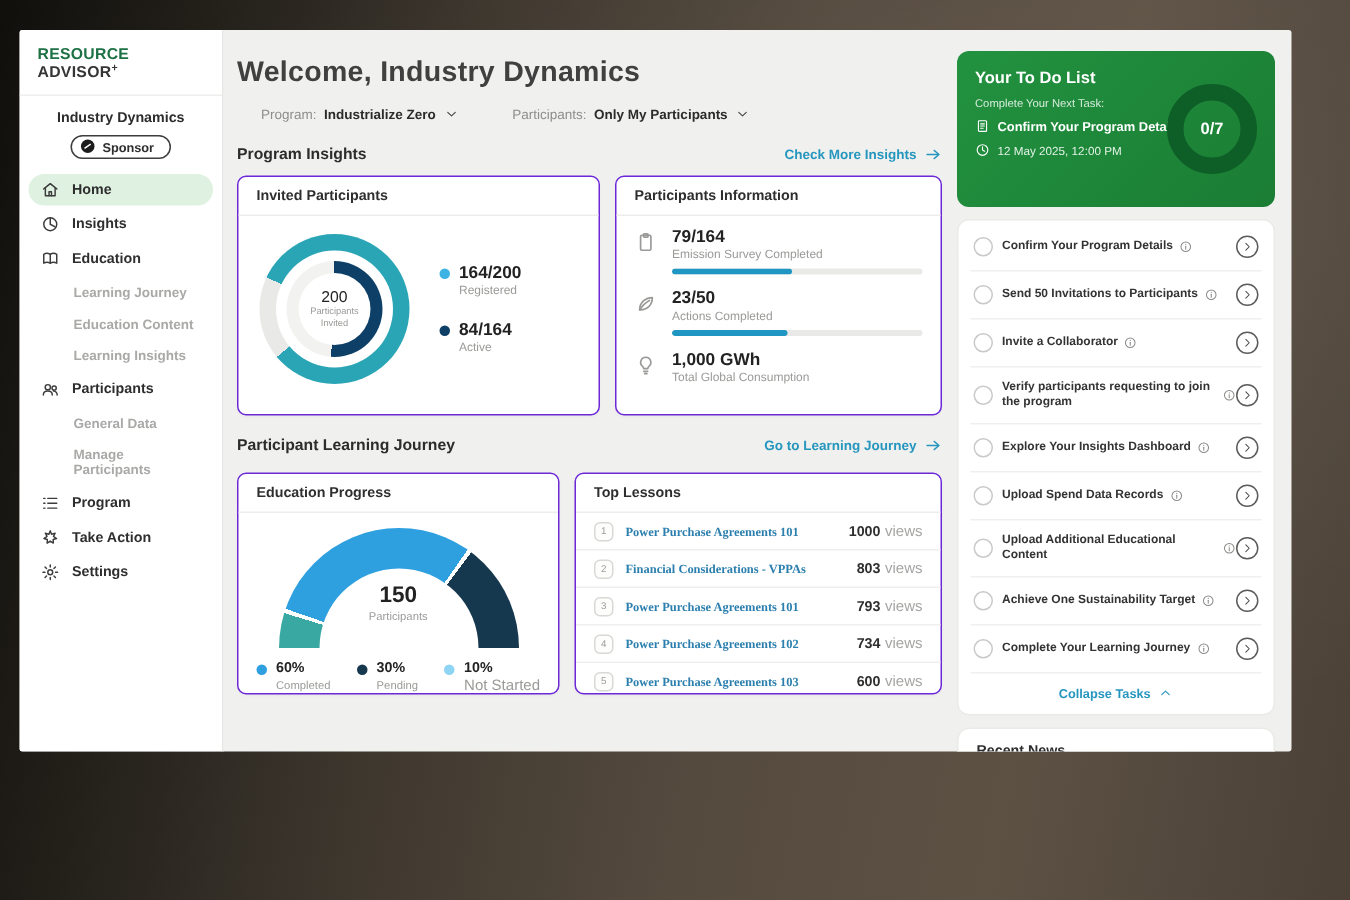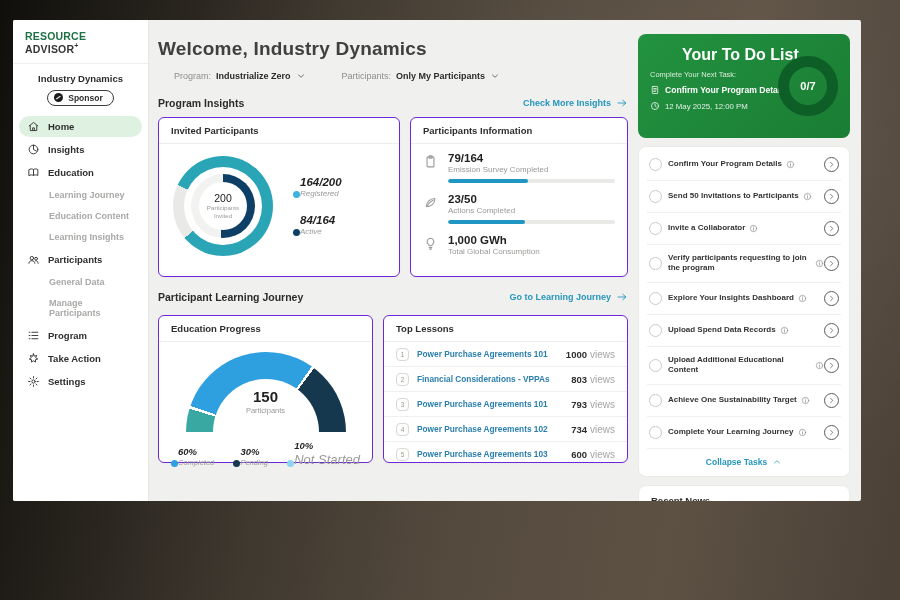--- a/index.html
+++ b/index.html
@@ -61,21 +61,21 @@
   
   .card-invited{width:242px;height:160px;}
   .inv-body{display:flex;align-items:center;padding:12px 10px 0 14px;}
   .donut{width:100px;height:100px;border-radius:50%;display:flex;align-items:center;justify-content:center;flex:none;}
   .donut-hole{width:78px;height:78px;border-radius:50%;background:#fff;display:flex;align-items:center;justify-content:center;}
   .donut-inner{width:64px;height:64px;border-radius:50%;display:flex;align-items:center;justify-content:center;}
   .donut-hole2{width:48px;height:48px;border-radius:50%;background:#fff;display:flex;flex-direction:column;align-items:center;justify-content:center;text-align:center;}
   .donut-hole2 .v{font-size:10.5px;font-weight:normal;color:#222;}
   .donut-hole2 .l{font-size:6.2px;color:#9a9a98;line-height:1.25;width:44px;}
   .inv-legend{margin-left:20px;display:flex;flex-direction:column;gap:16px;}
-  .leg-item{display:flex;align-items:flex-end;font-style:italic;}
+  .leg-item{display:flex;align-items:flex-start;gap:6px;}
   .leg-dot{width:7px;height:7px;border-radius:50%;margin-top:3px;flex:none;}
   .leg-item .v{font-size:11.5px;font-weight:bold;color:#222;}
   .leg-item .l{font-size:8px;color:#9a9a98;margin-top:1px;}
 
   
   .card-info{width:218px;height:160px;}
   .stat-row{display:flex;align-items:flex-start;padding:8px 12px 2px;}
   .stat-icon{width:15px;height:15px;color:#9a9a98;margin:2px 10px 0 0;flex:none;}
   .stat-icon svg{width:100%;height:100%;display:block;}
   .stat-col{flex:1;}
@@ -92,28 +92,28 @@
   .gauge-text{position:absolute;left:0;right:0;top:36px;text-align:center;}
   .gauge-text .v{font-size:15px;font-weight:bold;color:#222;}
   .gauge-text .l{font-size:7.5px;color:#9a9a98;margin-top:1px;}
   .gauge-legend{display:flex;justify-content:space-between;padding:8px 12px 0;}
 
   
   .card-lessons{width:245px;height:148px;}
   .lesson-row{display:flex;align-items:center;padding:5.5px 12px;border-bottom:1px solid #efefed;cursor:pointer;}
   .lesson-row:last-child{border-bottom:none;}
   .rank{width:13px;height:13px;border:1px solid #d8d8d6;border-radius:4px;font-size:6.5px;color:#9a9a98;display:flex;align-items:center;justify-content:center;margin-right:8px;flex:none;background:#fdfdfc;}
-  .lesson-title{flex:1;font-size:8.3px;font-weight:600;color:var(--lesson-link);}
+  .lesson-title{flex:1;font-size:8.3px;font-weight:600;color:var(--lesson-link);font-family:Liberation Serif, serif;}
   .views-v{font-size:9.5px;font-weight:bold;color:#2e2e2e;}
   .views-s{font-size:10px;color:#a5a5a3;margin-left:3px;}
 
   
   .panel{position:absolute;left:625px;top:0;width:212px;}
   .todo-head{position:relative;margin-top:14px;height:104px;border-radius:8px;background:linear-gradient(135deg,#229240,#1a7d33);padding:12px 12px;color:#fff;}
-  .todo-title{font-size:16px;font-weight:bold;margin-left:32px;}
+  .todo-title{font-size:11px;font-weight:bold;}
   .todo-sub{font-size:7.5px;color:#d6ecdc;margin-top:6px;}
   .todo-line{display:flex;align-items:center;gap:5px;margin-top:6px;}
   .todo-line .ic{width:10px;height:10px;color:#fff;flex:none;}
   .todo-line .ic svg{width:100%;height:100%;display:block;}
   .todo-next{font-size:8.6px;font-weight:bold;}
   .todo-due{font-size:7.8px;color:#e2f2e7;}
   .ring{position:absolute;right:12px;top:22px;width:60px;height:60px;border-radius:50%;border:11px solid var(--green-dark);display:flex;align-items:center;justify-content:center;}
   .ring .v{font-size:11px;font-weight:bold;color:#fff;}
 
   .tasks-card{margin-top:8px;background:#fff;border:1px solid #eaeae8;border-radius:8px;padding:2px 8px;}
@@ -415,21 +415,21 @@
                 <span>
                   <div class="v" style="font-size:9.5px;">30%</div>
                   <div class="l" style="font-size:7.5px;">Pending</div>
                 </span>
               </div>
 
               <div class="leg-item">
                 <span class="leg-dot" style="background: rgb(142, 212, 244);"></span>
                 <span>
                   <div class="v" style="font-size:9.5px;">10%</div>
-                  <div class="l" style="font-size:13px;">Not Started</div>
+                  <div class="l" style="font-size:10px;">Not Started</div>
                 </span>
               </div>
             </div>
         </div>
 
         <div class="card card-lessons">
           <div class="card-h">Top Lessons</div>
           <div>
 
               <div class="lesson-row">

